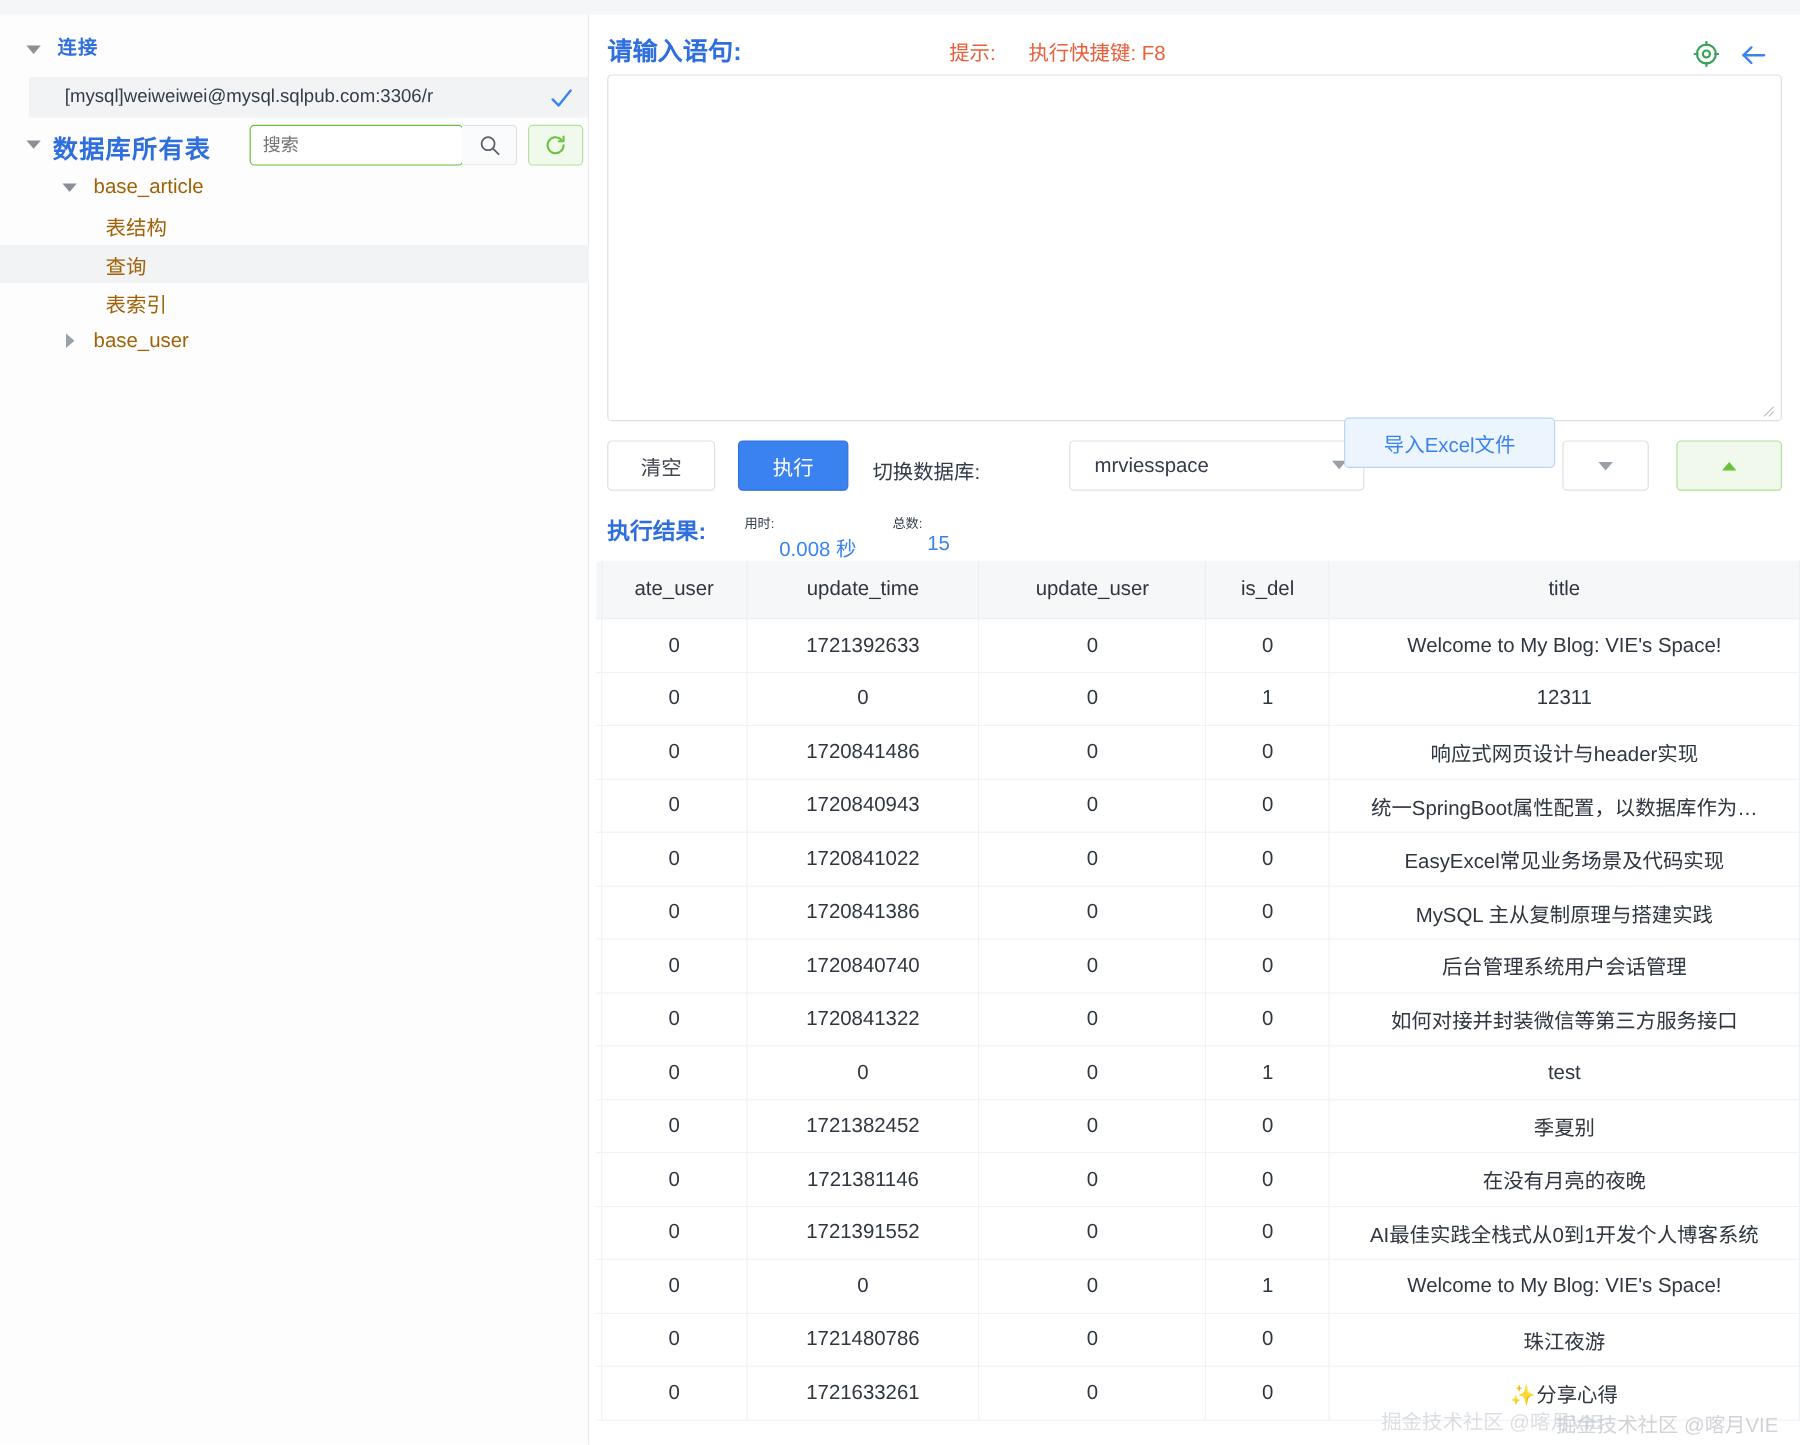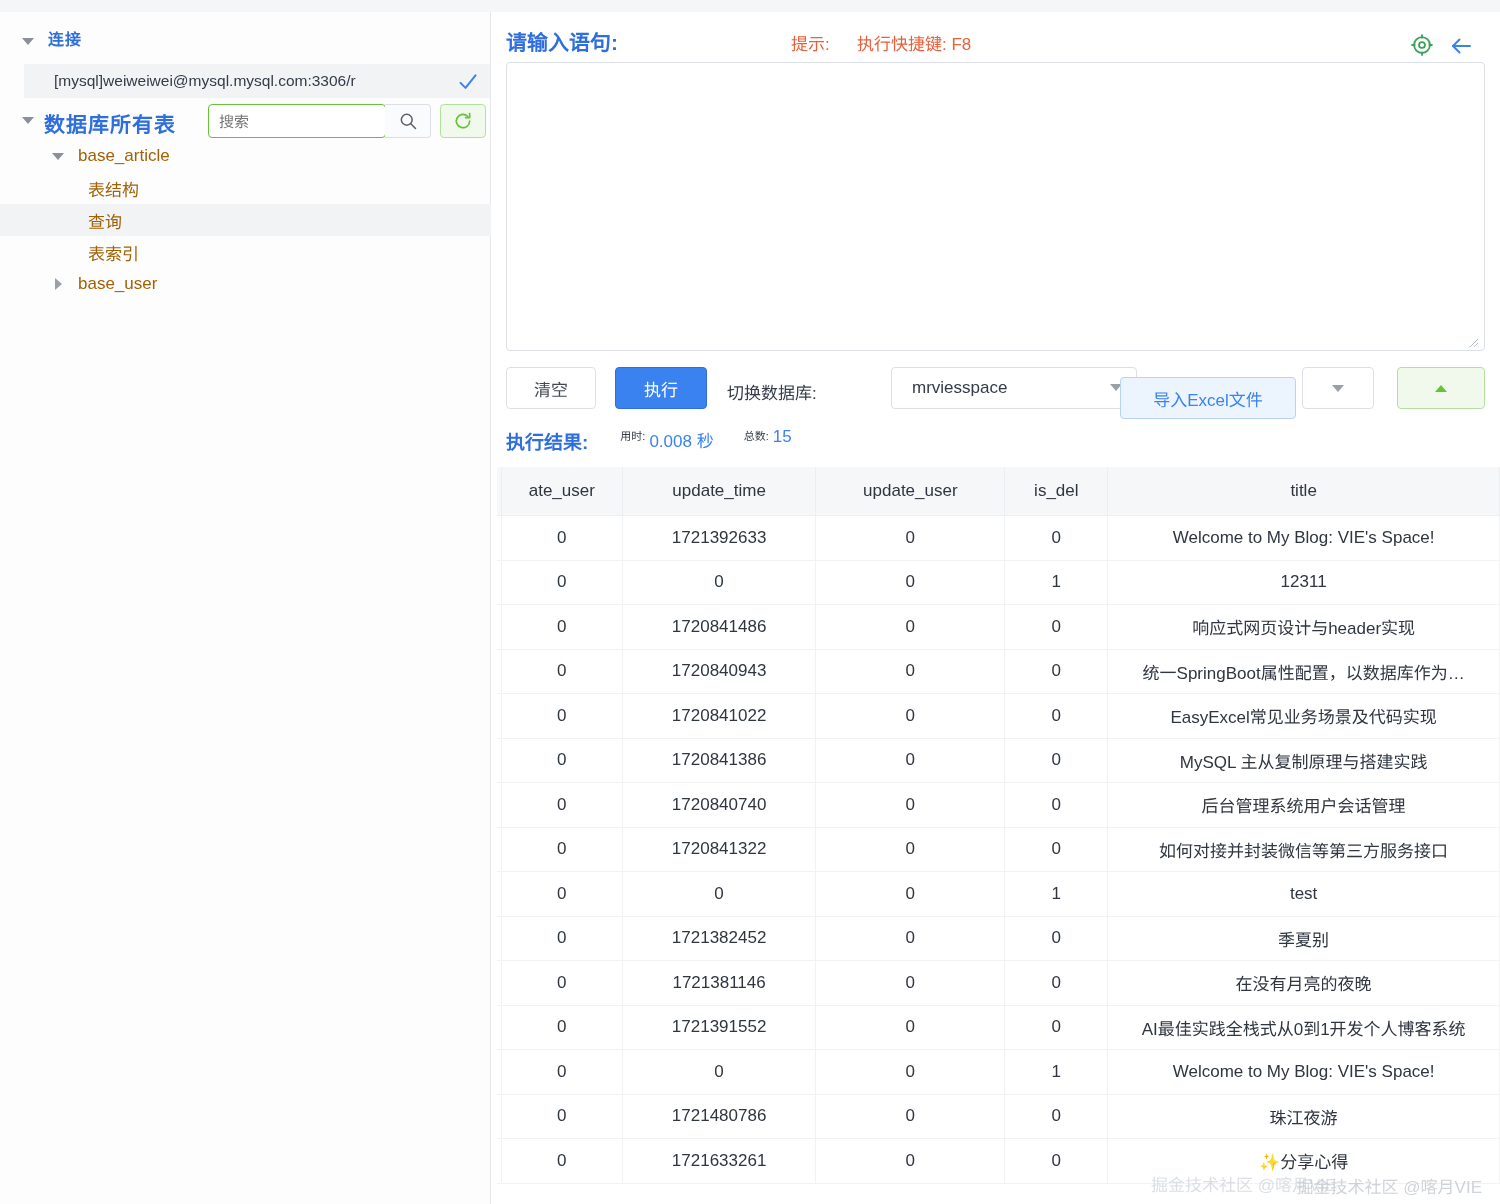--- a/index.html
+++ b/index.html
@@ -97,21 +97,21 @@
   }
   .search-box input {
     border: none;
     outline: none;
     width: 160px;
     height: 32px;
     font-size: 15px;
     color: #333;
     padding-left: 10px;
     background: transparent;
-    font-family: Liberation Serif, serif;
+    font-family: Liberation Mono, monospace;
   }
   .search-btn {
     position: absolute;
     left: 385px; top: 92px;
     width: 46px; height: 34px;
     border: 1px solid #dcdfe6;
     border-left: none;
     border-radius: 0 4px 4px 0;
     background: #fafbfc;
     box-sizing: border-box;
@@ -256,21 +256,21 @@
     padding-left: 20px;
     font-size: 17px;
     color: #333c48;
     margin-left: 40px;
   }
   .select .chev {
     position: absolute;
     right: 14px; top: 16px;
   }
   .btn-import {
-    left: 629px; top: 365px;
+    left: 629px; top: 336px;
     width: 176px; height: 42px;
     border: 1px solid #b9d3f8;
     background: #ecf4fe;
     color: #3b82f1;
   }
   .btn-import-more {
     left: 811px; top: 355px;
     width: 72px; height: 42px;
     border: 1px solid #dcdfe6;
     background: #fff;
@@ -293,21 +293,21 @@
   .result-bar {
     position: absolute;
     left: 15px; top: 415px;
     height: 28px;
     display: flex;
     align-items: flex-start;
     font-size: 19px;
   }
   .result-title { color: #2f6fdd; font-weight: 600; margin-right: 32px; }
   .result-k { color: #333c48; font-size: 11px; }
-  .result-v { color: #3b82f1; font-size: 17px; margin-left: 4px; margin-right: 30px; }
+  .result-v { color: #3b82f1; font-size: 17px; margin-left: 4px; margin-right: 30px; margin-top: 16px; }
   
   .tablewrap {
     position: absolute;
     left: 6px; top: 455px;
     width: 1003px;
     height: 737px;
     overflow: hidden;
     box-sizing: border-box;
   }
   table.grid {
@@ -368,21 +368,21 @@
 <div id="app">
 
   <div class="topbar"></div>
 
   <div class="sidebar">
 
     <div class="conn-caret"></div>
     <div class="conn-title">连接</div>
 
     <div class="conn-row">
-      <span class="conn-str">[mysql]weiweiwei@mysql.mysql.com:3306/r</span>
+      <span class="conn-str">[mysql]weiweiwei@mysql.sqlpub.com:3306/r</span>
       <svg class="conn-check" viewBox="0 0 24 24">
         <path d="M3 13 L9 19 L21 4" fill="none" stroke="#3b82f1" stroke-width="2.4" stroke-linecap="round" stroke-linejoin="round"></path>
       </svg>
     </div>
 
     <div class="dbs-caret"></div>
     <div class="dbs-title">数据库所有表</div>
 
     <div class="search-box">
       <input type="text" placeholder="搜索" style="">

